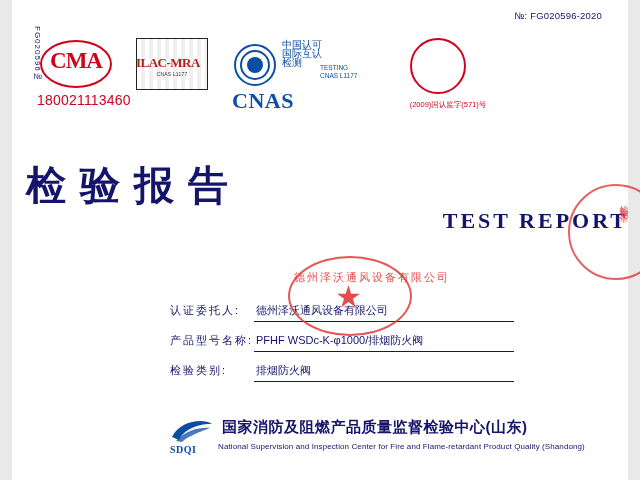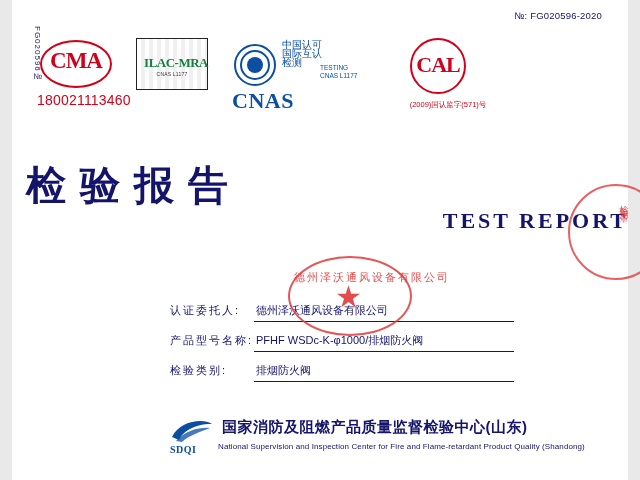--- a/index.html
+++ b/index.html
@@ -123,25 +123,25 @@
     width: 72px; height: 52px;
     border: 1px solid #222;
     box-sizing: border-box;
     background:
       repeating-linear-gradient(90deg, #ffffff 0px, #ffffff 4px, #f0f0f0 4px, #f0f0f0 8px);
   }
   .ilac .label {
     position: absolute;
     left: 0; top: 17px;
     width: 72px;
-    text-align: right;
+    text-align: left;
     font-size: 13px;
     font-weight: bold;
     font-family: "Liberation Serif", serif;
-    color: #15803d;
+    color: #b91c1c;
     letter-spacing: -0.5px;
   }
   .ilac .sub {
     position: absolute;
     left: 0; top: 33px;
     width: 72px;
     text-align: center;
     font-size: 5px;
     color: #333;
     letter-spacing: 0.2px;
@@ -454,21 +454,20 @@
         <div class="zh">中国认可
 国际互认
 检测</div>
         <div class="testing">TESTING
 CNAS L1177</div>
         <div class="big">CNAS</div>
       </div>
 
       <div class="cal">
         <div class="ring"></div>
-        <div class="letters">CAL</div>
         <div class="cert">(2009)国认监字(571)号</div>
       </div>
 
     </div>
 
     <div class="title-cn">检验报告</div>
     <div class="title-en">TEST REPORT</div>
 
     <div class="fields">
       <div class="field-row">

